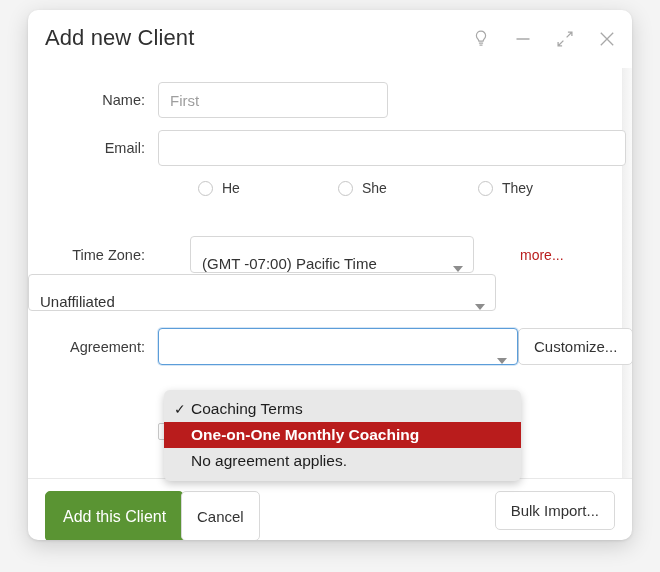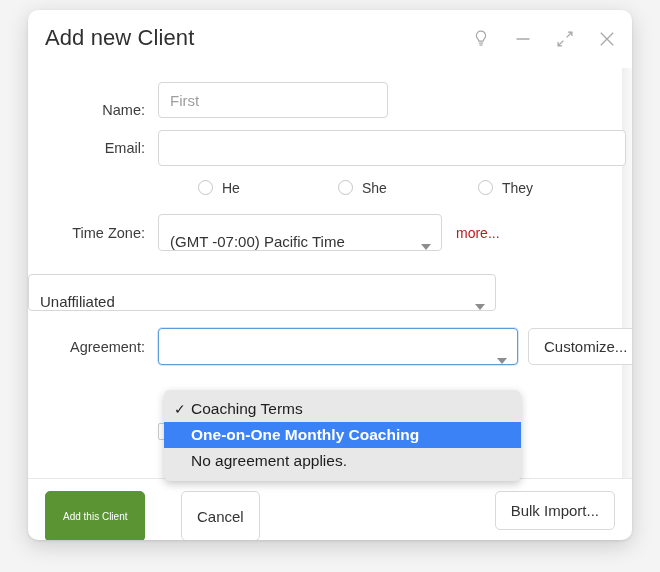--- a/index.html
+++ b/index.html
@@ -93,44 +93,44 @@
     height: 36px;
     box-sizing: border-box;
     font-size: 15px;
     color: #333;
     padding: 0 11px;
     font-family: "Liberation Sans", sans-serif;
     outline: none;
   }
   .field::placeholder { color: #9e9e9e; }
 
-  #row-name { top: 14px; align-items: flex-end; }
+  #row-name { top: 14px; }
   .in-first { width: 230px; }
   .in-last  { width: 230px; margin-left: 8px; }
 
   #row-email { top: 62px; }
   .in-email { width: 468px; }
 
   #row-pronoun { top: 112px; }
   .pronouns { display: flex; align-items: center; }
-  .pron { display: flex; align-items: flex-start; width: 100px; cursor: pointer; padding-left: 40px; }
+  .pron { display: flex; align-items: flex-end; width: 100px; cursor: pointer; padding-left: 40px; }
   .radio {
     width: 15px; height: 15px;
     border: 1.4px solid #c6c6c6;
     border-radius: 50%;
     background: #fff;
     box-sizing: border-box;
   }
   .pron span.txt {
     margin-left: 9px;
     font-size: 14px;
     color: #3b3b3b;
   }
 
-  #row-tz { top: 146px; }
+  #row-tz { top: 168px; gap: 32px; }
   .select {
     position: relative;
     border: 1px solid #d7d7d7;
     border-radius: 4px;
     background: #fff;
     height: 37px;
     box-sizing: border-box;
     display: flex;
     align-items: flex-end;
     font-size: 15px;
@@ -169,21 +169,21 @@
     border: 1px solid #d9d9d9;
     border-radius: 5px;
     background: #fff;
     font-size: 15px;
     color: #333;
     font-family: "Liberation Sans", sans-serif;
     cursor: pointer;
     height: 37px;
     padding: 0 15px;
   }
-  .btn-customize { margin-left: 10px; }
+  .btn-customize { }
 
   .dropdown {
     position: absolute;
     left: 136px;
     top: 322px;
     width: 357px;
     background: #e8e8e8;
     border-radius: 6px;
     box-shadow: 0 3px 9px rgba(0,0,0,0.22);
     padding: 6px 0 7px 0;
@@ -197,21 +197,21 @@
     color: #1d1d1d;
     padding-left: 10px;
     cursor: pointer;
   }
   .opt .chk {
     width: 17px;
     font-size: 14px;
     color: #1d1d1d;
   }
   .opt.sel {
-    background: #3b82f6;
+    background: #b91c1c;
     color: #ffffff;
     font-weight: bold;
   }
 
   #row-checkbox { top: 355px; }
   .cb-wrap { display: flex; align-items: center; cursor: pointer; }
   .checkbox {
     width: 17px; height: 17px;
     border: 1.4px solid #c9c9c9;
     background: #fff;
@@ -235,21 +235,21 @@
     box-sizing: border-box;
   }
   .btn-primary {
     position: absolute;
     left: 17px;
     top: 12px;
     background: #5a9433;
     border: 1px solid #5a9433;
     border-radius: 5px;
     color: #fff;
-    font-size: 10px;
+    font-size: 16px;
     height: 51px;
     padding: 0 17px;
     cursor: pointer;
     font-family: "Liberation Sans", sans-serif;
   }
   .btn-cancel {
     position: absolute;
     left: 153px;
     top: 12px;
     height: 50px;

